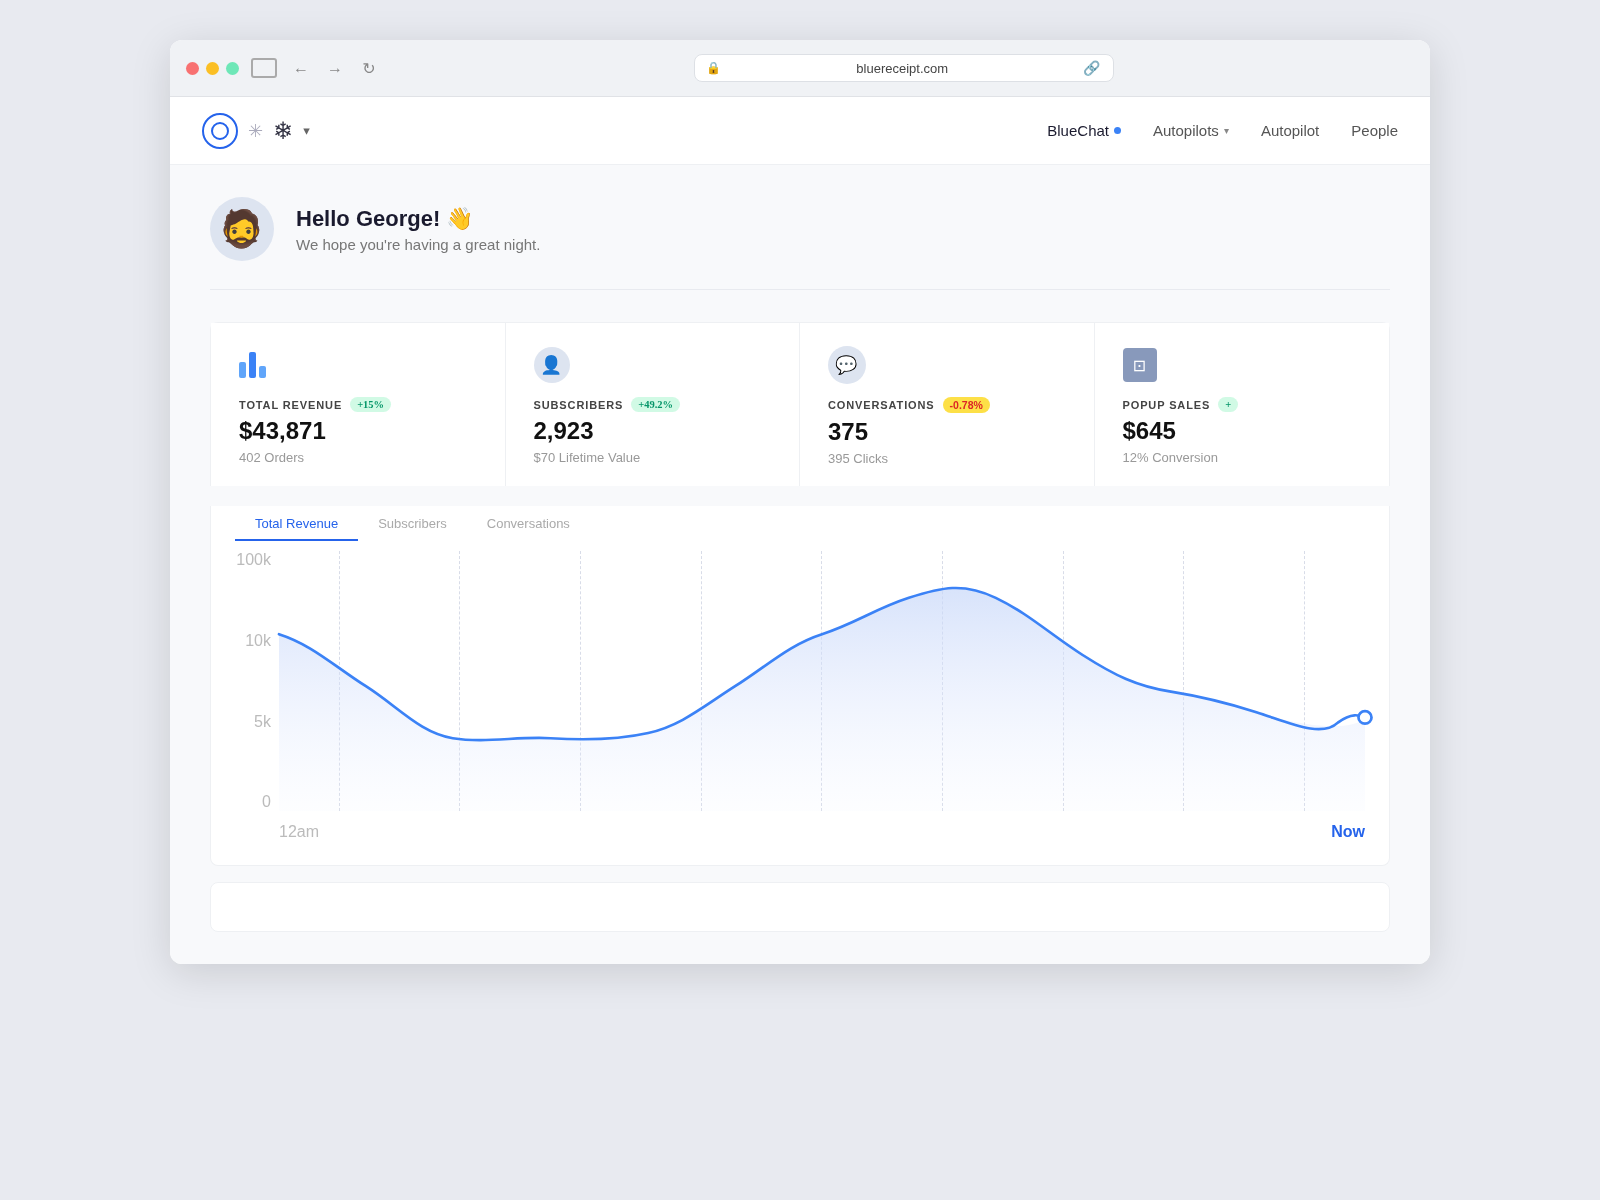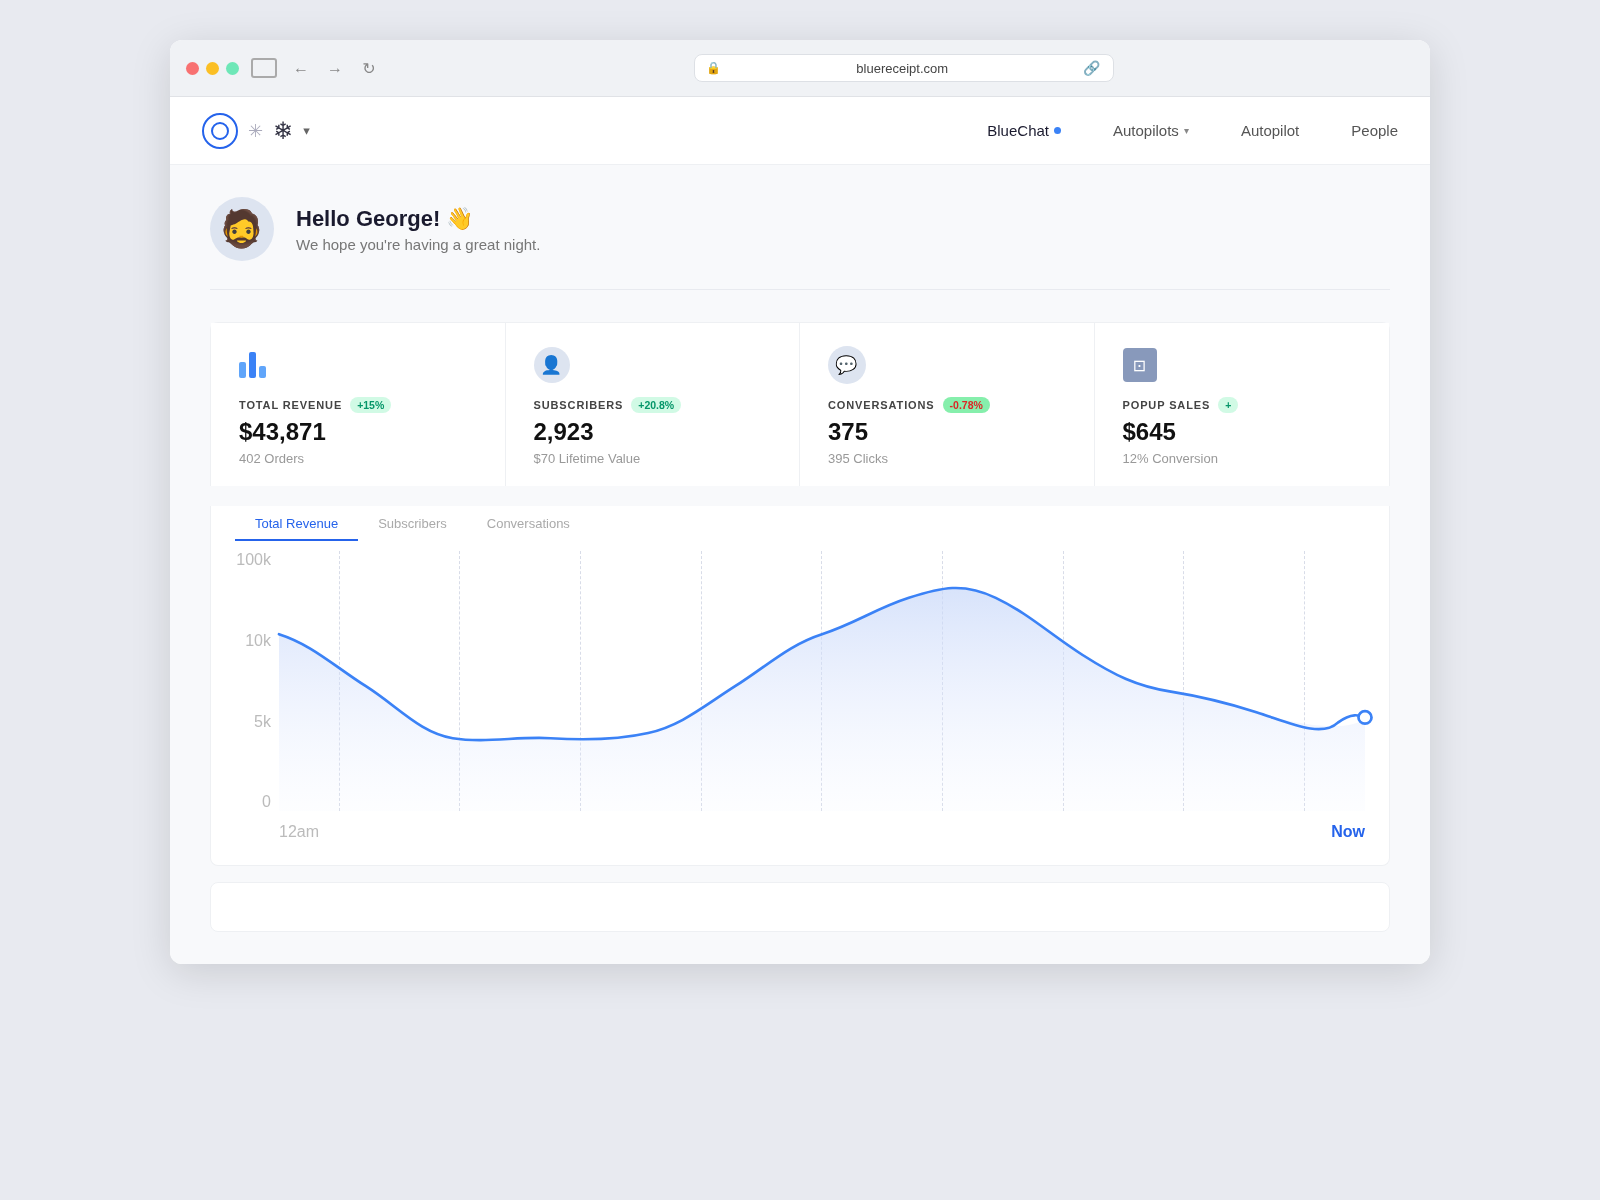--- a/index.html
+++ b/index.html
@@ -100,21 +100,21 @@
     .logo-asterisk {
       font-size: 18px; color: #aab;
     }
     .logo-snowflake {
       font-size: 24px; color: #334;
     }
     .logo-chevron {
       font-size: 13px; color: #666;
     }
     .nav-links {
-      display: flex; align-items: center; gap: 52px;
+      display: flex; align-items: center; gap: 32px;
     }
     .nav-link {
       font-size: 15px; color: #555; cursor: pointer;
       text-decoration: none;
       display: flex; align-items: center; gap: 5px;
       padding: 4px 0;
       font-weight: 500;
     }
     .nav-link.active { color: #1a1a2e; }
     .nav-link .dot-badge {
@@ -185,22 +185,22 @@
       display: flex; align-items: center; gap: 8px; margin-bottom: 6px;
     }
     .stat-label {
       font-size: 11px; font-weight: 700; letter-spacing: 0.08em;
       color: #444; text-transform: uppercase;
     }
     .badge {
       font-size: 10.5px; font-weight: 600;
       padding: 2px 7px; border-radius: 12px;
     }
-    .badge-green { background: #d1fae5; color: #059669; }
-    .badge-red { background: #86efac; color: #dc2626; }
+    .badge-green { background: #d1fae5; color: #059669; font-family: Liberation Serif, serif; }
+    .badge-red { background: #fde047; color: #dc2626; }
     .stat-value {
       font-size: 24px; font-weight: 700; color: #111;
       line-height: 1.1; margin-bottom: 6px;
     }
     .stat-sub {
       font-size: 13px; color: #999;
     }
 
     
     .chart-section {
@@ -351,21 +351,21 @@
           <div class="stat-value">$43,871</div>
           <div class="stat-sub">402 Orders</div>
         </div>
 
         <div class="stat-card">
           <div class="stat-icon">
             <div style="width:36px;height:36px;border-radius:50%;background:#dde4f0;display:flex;align-items:center;justify-content:center;font-size:18px;">👤</div>
           </div>
           <div class="stat-label-row">
             <span class="stat-label">SUBSCRIBERS</span>
-            <span class="badge badge-green">+20.8%</span>
+            <span class="badge badge-green">+49.2%</span>
           </div>
           <div class="stat-value">2,923</div>
           <div class="stat-sub">$70 Lifetime Value</div>
         </div>
 
         <div class="stat-card">
           <div class="stat-icon">
             <div style="width:38px;height:38px;border-radius:50%;background:#dde4f0;display:flex;align-items:center;justify-content:center;font-size:18px;">💬</div>
           </div>
           <div class="stat-label-row">

